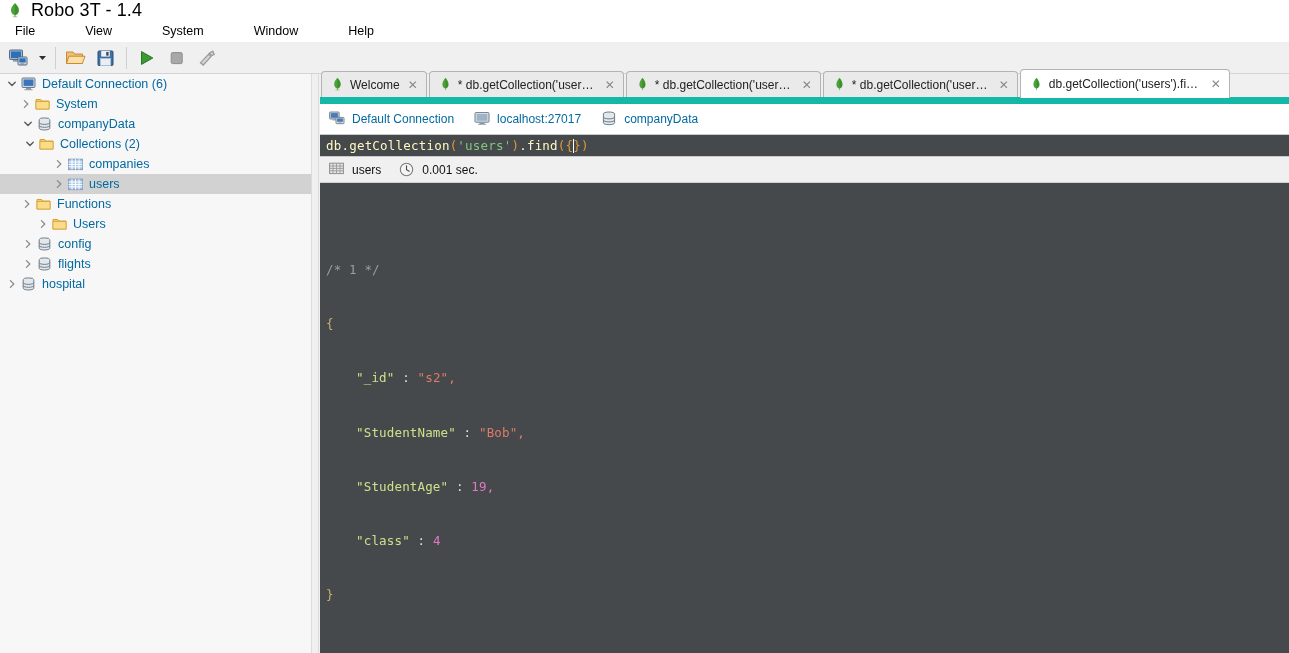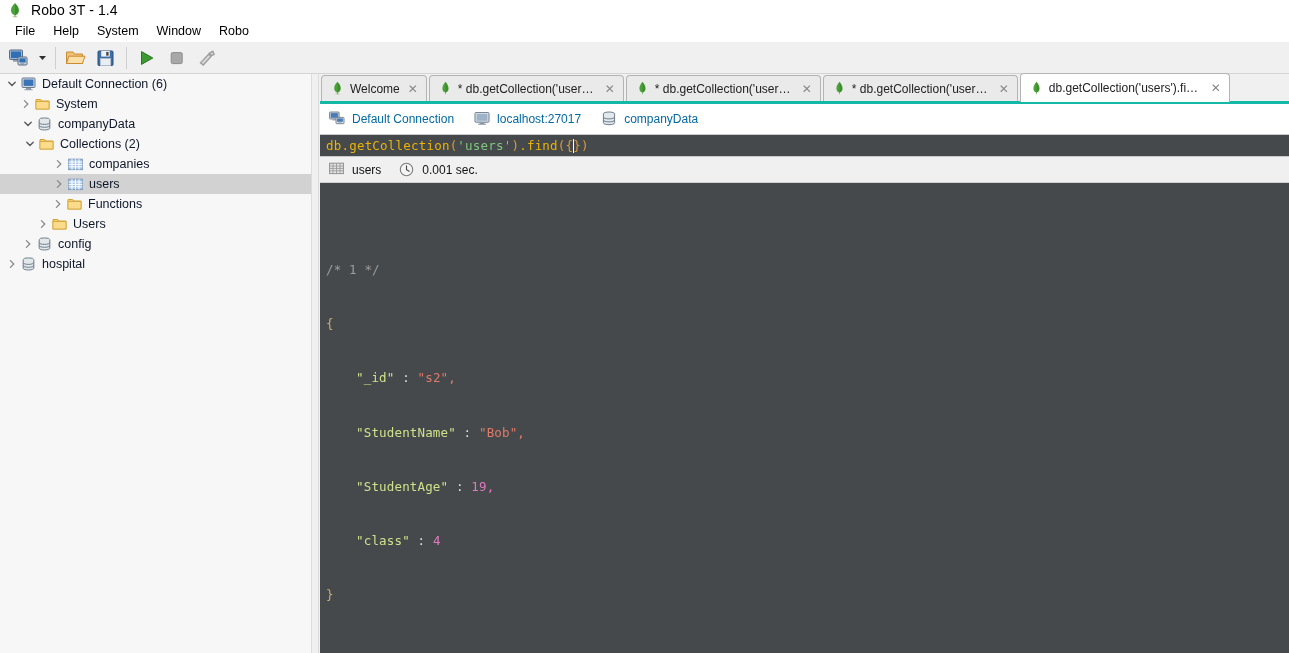--- a/index.html
+++ b/index.html
@@ -14,27 +14,27 @@
 
   #app { position: relative; width: 1289px; height: 653px; background: #f0f0f0; }
 
   
   .titlebar {
     height: 20px; background: #ffffff;
     display: flex; align-items: center;
     padding-left: 7px; font-size: 12px; color: #000;
   }
   .titlebar .tb-icon { width: 16px; height: 16px; margin-right: 8px; flex: 0 0 auto; }
-  .titlebar .tb-text { font-size: 14px; letter-spacing: 0.1px; }
+  .titlebar .tb-text { font-size: 18px; letter-spacing: 0.1px; }
 
   
   .menubar {
     height: 22px; background: #ffffff;
     display: flex; align-items: center;
-    padding-left: 6px; font-size: 12px; color: #000;
+    padding-left: 6px; font-size: 12px; color: #000; gap: 32px;
   }
   .menubar .menu-item {
     padding: 2px 9px 3px 9px; cursor: default; font-size: 12.5px;
   }
 
   
   .toolbar {
     height: 32px; background: #f0f0f0;
     border-bottom: 1px solid #d4d4d4;
     display: flex; align-items: center;
@@ -61,21 +61,21 @@
   }
   .splitter {
     position: absolute; left: 311px; top: 0;
     width: 8px; height: 579px; background: #f0f0f0;
     border-left: 1px solid #dcdcdc; border-right: 1px solid #dcdcdc;
     cursor: col-resize;
   }
   .tree-row {
     display: flex; align-items: center;
     height: 20px; padding-left: 4px; white-space: nowrap;
-    cursor: default; color: #0f172a;
+    cursor: default; color: #0369a1;
   }
   .tree-row.selected { background: #d2d2d2; }
   .tree-row .twisty {
     width: 16px; height: 16px; flex: 0 0 auto;
     display: flex; align-items: center; justify-content: center;
     color: #6b6b6b;
   }
   .tree-row .twisty svg { display: block; }
   .tree-row .ticon { width: 17px; height: 16px; flex: 0 0 auto; margin-right: 5px;
                      display: flex; align-items: center; justify-content: center; }
@@ -84,21 +84,21 @@
   
   .right-pane {
     position: absolute; left: 320px; top: 0;
     width: 969px; height: 579px; background: #ffffff;
   }
 
   
   .tabbar {
     position: relative; height: 30px;
     background: #f0f0f0;
-    border-bottom: 3px solid #14b8a6;
+    border-bottom: 7px solid #14b8a6;
     display: flex; align-items: flex-end;
     padding-left: 1px;
   }
   .tab {
     position: relative;
     display: flex; align-items: center;
     height: 26px;
     padding: 0 7px 0 9px;
     margin-right: 2px;
     background: #eaeaea;
@@ -146,21 +146,21 @@
     border-top: 1px solid #c9c9c9;
     border-bottom: 1px solid #c9c9c9;
     display: flex; align-items: center;
     padding-left: 6px;
     font-family: "DejaVu Sans Mono", "Liberation Mono", monospace;
     font-size: 12.5px;
     letter-spacing: 0.2px;
     white-space: pre;
     overflow: hidden;
   }
-  .q-plain { color: #eab308; }
+  .q-plain { color: #fef9c3; }
   .q-paren { color: #d89b3c; }
   .q-str   { color: #7fc77f; }
   .q-brace { color: #d89b3c; }
   .q-caret {
     display: inline-block; width: 1px; height: 14px;
     background: #ffffff; vertical-align: -2px;
     margin: 0 -0.5px;
   }
 
   
@@ -214,24 +214,24 @@
         <path d="M8 1 C5.2 3.6 4 6.0 4 8.3 C4 10.8 5.5 12.6 7.5 13.1 L7.5 15 L8.5 15 L8.5 13.1 C10.5 12.6 12 10.8 12 8.3 C12 6.0 10.8 3.6 8 1 Z" fill="#4aa338"></path>
         <path d="M8 1.8 C8 1.8 8 12.9 8 12.9 C9.8 12.3 11.2 10.7 11.2 8.3 C11.2 6.2 10.2 4.1 8 1.8 Z" fill="#3f8c2f"></path>
         <ellipse cx="8" cy="14.6" rx="2.6" ry="0.9" fill="#9cb87f" opacity="0.55"></ellipse>
       </svg>
     </span>
     <span class="tb-text">Robo 3T - 1.4</span>
   </div>
 
   <div class="menubar">
     <div class="menu-item">File</div>
-    <div class="menu-item">Help</div>
+    <div class="menu-item">View</div>
     <div class="menu-item">System</div>
     <div class="menu-item">Window</div>
-    <div class="menu-item">Robo</div>
+    <div class="menu-item">Help</div>
   </div>
 
   <div class="toolbar">
     <div class="tb-btn">
       <svg width="22" height="20" viewBox="0 0 22 20">
         <rect x="1.5" y="2" width="13" height="9.5" rx="1" fill="#9fb8d4" stroke="#5a6b80" stroke-width="1"></rect>
         <rect x="3" y="3.5" width="10" height="6.5" fill="#2f6fb5"></rect>
         <rect x="5" y="12.2" width="6" height="1.4" fill="#7b8a9b"></rect>
         <rect x="10" y="9" width="9" height="8" rx="1" fill="#cfd9e4" stroke="#5a6b80" stroke-width="1"></rect>
         <rect x="11.3" y="10.3" width="6.4" height="4.2" fill="#2f6fb5"></rect>
@@ -379,21 +379,21 @@
             <rect x="0.6" y="1.2" width="13.8" height="10.4" fill="#a8c6e8" stroke="#7f9dbd" stroke-width="1"></rect>
             <g stroke="#ffffff" stroke-width="1">
               <path d="M0.6 4.0 H14.4 M0.6 6.4 H14.4 M0.6 8.8 H14.4"></path>
               <path d="M4.0 1.2 V11.6 M7.5 1.2 V11.6 M11.0 1.2 V11.6"></path>
             </g>
           </svg>
         </span>
         <span class="tlabel">users</span>
       </div>
 
-      <div class="tree-row" style="padding-left:50px;">
+      <div class="tree-row" style="padding-left:19px;">
         <span class="twisty">
           <svg width="10" height="10" viewBox="0 0 10 10">
               <path d="M3.4 1.6 L6.8 5 L3.4 8.4" fill="none" stroke="#8a8a8a" stroke-width="1.3" stroke-linecap="round" stroke-linejoin="round"></path>
             </svg>
         </span>
         <span class="ticon">
           <svg width="15" height="14" viewBox="0 0 15 14">
             <path d="M1 2.5 L5.6 2.5 L6.8 4 L14 4 L14 12 L1 12 Z" fill="#f5ce6a" stroke="#d3a233" stroke-width="1"></path>
             <rect x="1" y="4.6" width="13" height="7.4" fill="#fcdc8a" stroke="#d3a233" stroke-width="0.8"></rect>
           </svg>
@@ -426,20 +426,36 @@
           <svg width="15" height="14" viewBox="0 0 15 14">
             <ellipse cx="7.5" cy="2.6" rx="5.3" ry="1.7" fill="#e3e8ec" stroke="#6f7d8a" stroke-width="1"></ellipse>
             <path d="M2.2 2.6 L2.2 11.2 C2.2 12.2 4.6 13 7.5 13 C10.4 13 12.8 12.2 12.8 11.2 L12.8 2.6" fill="#e3e8ec" stroke="#6f7d8a" stroke-width="1"></path>
             <path d="M2.2 5.6 C2.2 6.6 4.6 7.4 7.5 7.4 C10.4 7.4 12.8 6.6 12.8 5.6" fill="none" stroke="#6f7d8a" stroke-width="1"></path>
             <path d="M2.2 8.5 C2.2 9.5 4.6 10.3 7.5 10.3 C10.4 10.3 12.8 9.5 12.8 8.5" fill="none" stroke="#6f7d8a" stroke-width="1"></path>
           </svg>
         </span>
         <span class="tlabel">config</span>
       </div>
 
+      <div class="tree-row" style="padding-left:20px;">
+        <span class="twisty">
+          <svg width="10" height="10" viewBox="0 0 10 10">
+              <path d="M3.4 1.6 L6.8 5 L3.4 8.4" fill="none" stroke="#8a8a8a" stroke-width="1.3" stroke-linecap="round" stroke-linejoin="round"></path>
+            </svg>
+        </span>
+        <span class="ticon">
+          <svg width="15" height="14" viewBox="0 0 15 14">
+            <ellipse cx="7.5" cy="2.6" rx="5.3" ry="1.7" fill="#e3e8ec" stroke="#6f7d8a" stroke-width="1"></ellipse>
+            <path d="M2.2 2.6 L2.2 11.2 C2.2 12.2 4.6 13 7.5 13 C10.4 13 12.8 12.2 12.8 11.2 L12.8 2.6" fill="#e3e8ec" stroke="#6f7d8a" stroke-width="1"></path>
+            <path d="M2.2 5.6 C2.2 6.6 4.6 7.4 7.5 7.4 C10.4 7.4 12.8 6.6 12.8 5.6" fill="none" stroke="#6f7d8a" stroke-width="1"></path>
+            <path d="M2.2 8.5 C2.2 9.5 4.6 10.3 7.5 10.3 C10.4 10.3 12.8 9.5 12.8 8.5" fill="none" stroke="#6f7d8a" stroke-width="1"></path>
+          </svg>
+        </span>
+        <span class="tlabel">flights</span>
+      </div>
 
       <div class="tree-row" style="">
         <span class="twisty">
           <svg width="10" height="10" viewBox="0 0 10 10">
               <path d="M3.4 1.6 L6.8 5 L3.4 8.4" fill="none" stroke="#8a8a8a" stroke-width="1.3" stroke-linecap="round" stroke-linejoin="round"></path>
             </svg>
         </span>
         <span class="ticon">
           <svg width="15" height="14" viewBox="0 0 15 14">
             <ellipse cx="7.5" cy="2.6" rx="5.3" ry="1.7" fill="#e3e8ec" stroke="#6f7d8a" stroke-width="1"></ellipse>

